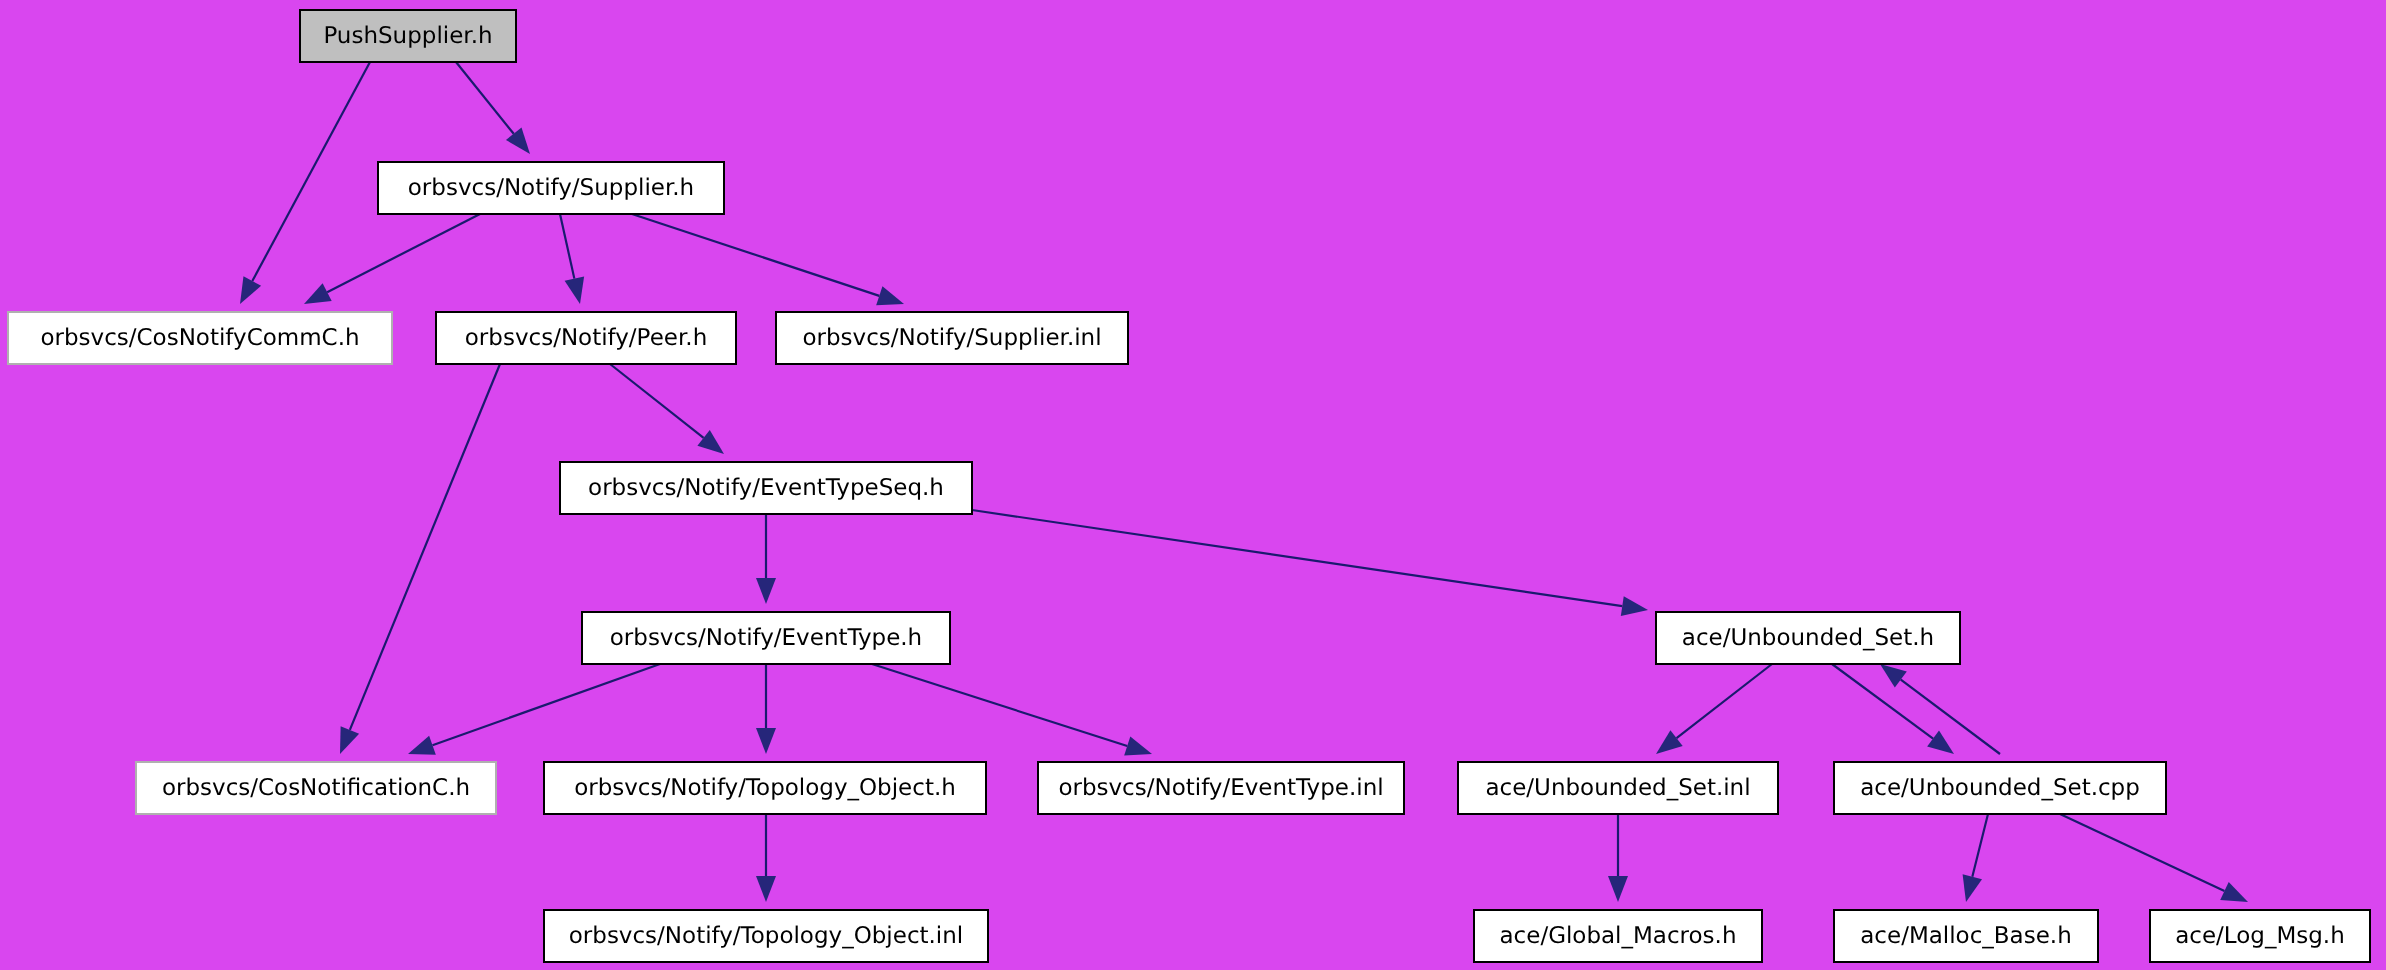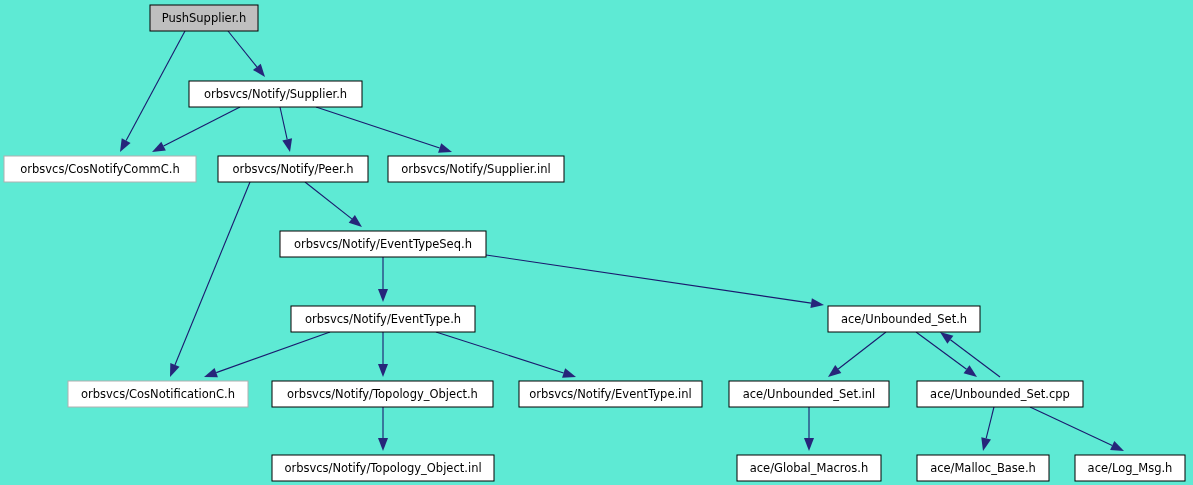--- a/index.html
+++ b/index.html
@@ -7,21 +7,21 @@
     padding: 0;
     background: #ffffff;
   }
   body {
     font-family: "DejaVu Sans", sans-serif;
   }
   #graph-wrap {
     position: relative;
     width: 1193px;
     height: 485px;
-    background: #5eead4;
+    background: #d946ef;
     overflow: hidden;
   }
   svg#dep-graph {
     display: block;
     width: 1193px;
     height: 485px;
   }
   .node-box {
     stroke-width: 1;
   }

